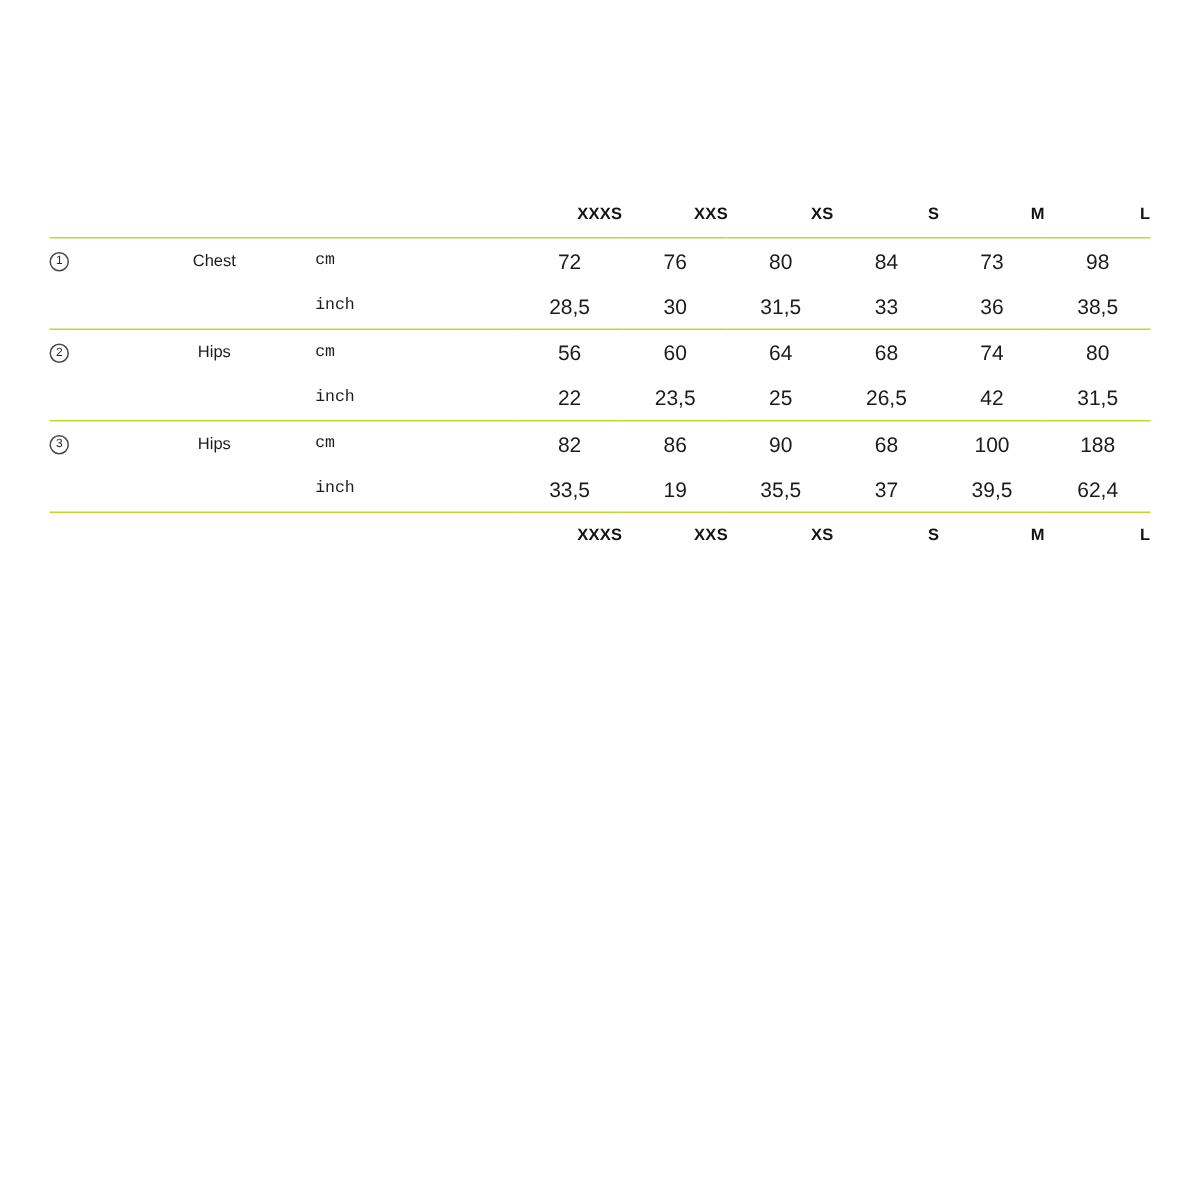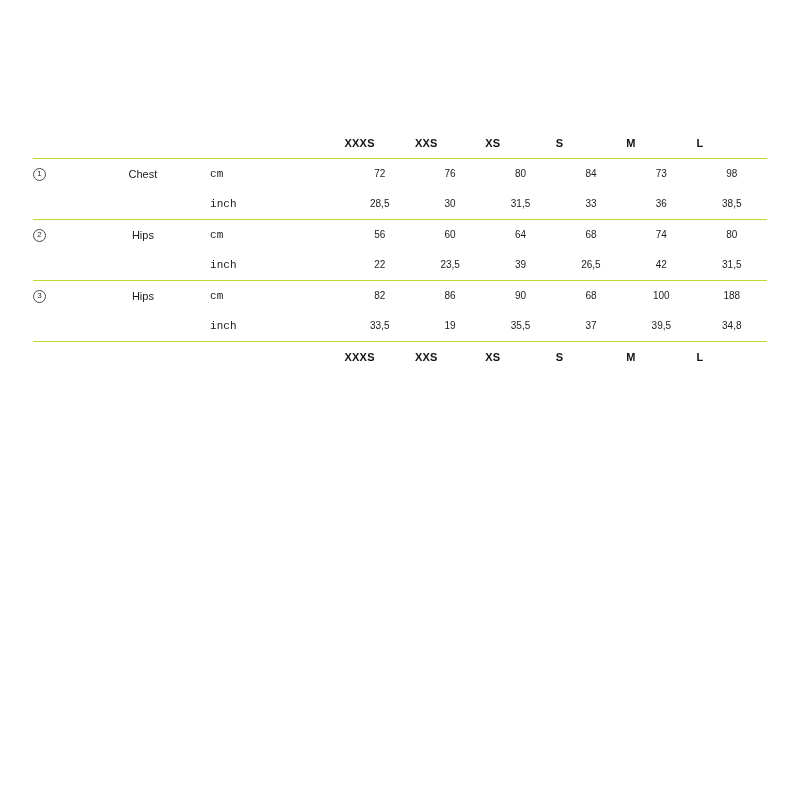--- a/index.html
+++ b/index.html
@@ -50,21 +50,21 @@
     vertical-align: middle;
   }
 
   
   tr.head-row th,
   tr.foot-row th {
     height: 30px;
     font-weight: bold;
     font-size: 11px;
     letter-spacing: 0.2px;
-    text-align: left;
+    text-align: right;
     color: #141414;
   }
   tr.head-row th.lbl,
   tr.foot-row th.lbl {
     text-align: left;
   }
 
   
   tr.rule-top > td {
     border-top: 1px solid #c3d72e;
@@ -87,21 +87,21 @@
     color: #1b1b1b;
   }
   tr.data-row td.unit {
     text-align: left;
     font-size: 11px;
     color: #1b1b1b;
     font-family: Liberation Mono, monospace;
   }
   tr.data-row td.val {
     text-align: center;
-    font-size: 10px;
+    font-size: 14px;
     color: #1b1b1b;
   }
 
   .num-badge {
     display: inline-flex;
     align-items: center;
     justify-content: center;
     width: 13px;
     height: 13px;
     border: 1px solid #4a4a4a;
@@ -189,21 +189,21 @@
           <td class="val">68</td>
           <td class="val">74</td>
           <td class="val">80</td>
         </tr>
         <tr class="data-row">
           <td class="marker"></td>
           <td class="part"></td>
           <td class="unit">inch</td>
           <td class="val">22</td>
           <td class="val">23,5</td>
-          <td class="val">39</td>
+          <td class="val">25</td>
           <td class="val">26,5</td>
           <td class="val">42</td>
           <td class="val">31,5</td>
         </tr>
 
         <tr class="rule-top">
           <td colspan="9"></td>
         </tr>
         <tr class="data-row">
           <td class="marker">
@@ -220,21 +220,21 @@
         </tr>
         <tr class="data-row">
           <td class="marker"></td>
           <td class="part"></td>
           <td class="unit">inch</td>
           <td class="val">33,5</td>
           <td class="val">19</td>
           <td class="val">35,5</td>
           <td class="val">37</td>
           <td class="val">39,5</td>
-          <td class="val">34,8</td>
+          <td class="val">62,4</td>
         </tr>
 
         <tr class="rule-top">
           <td colspan="9"></td>
         </tr>
       </tbody>
 
       <tfoot>
         <tr class="foot-row">
           <th class="lbl"></th>

